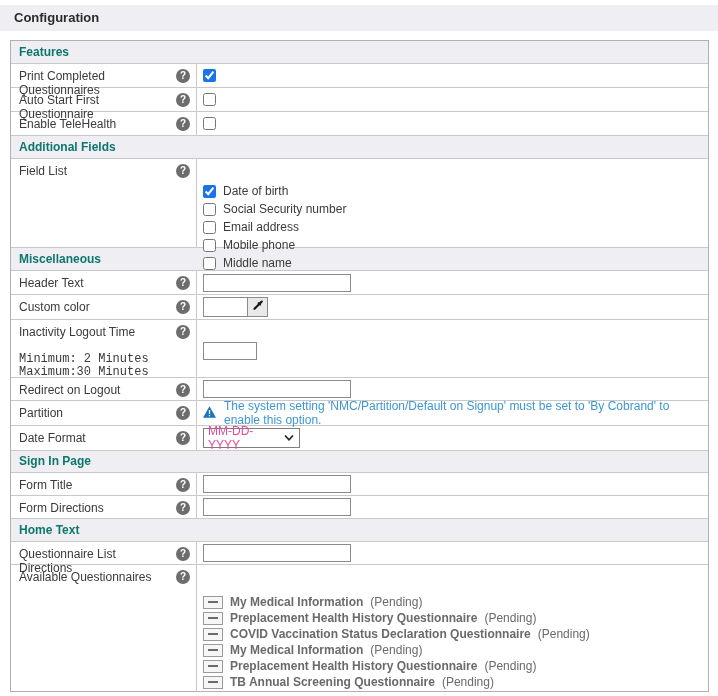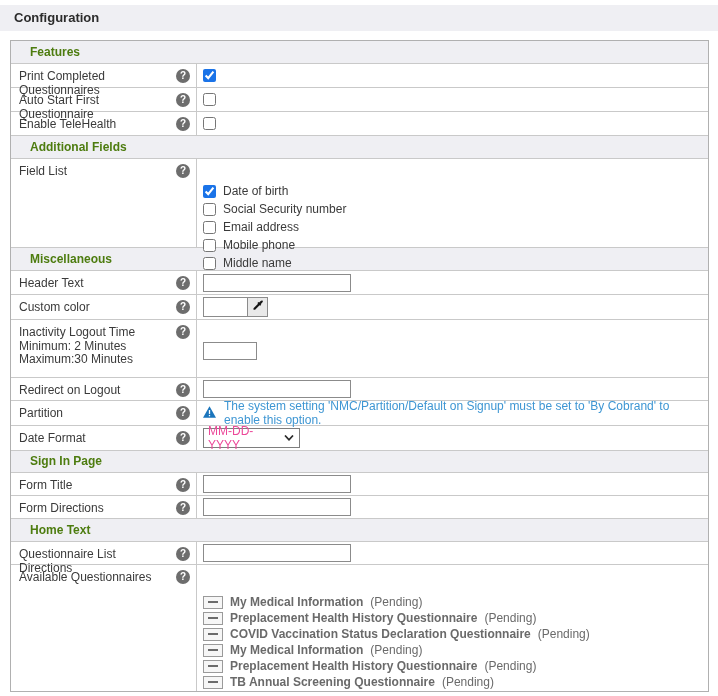--- a/index.html
+++ b/index.html
@@ -12,21 +12,21 @@
     font-size: 13px; font-weight: bold; color: #2b2b2b;
   }
 
   .config-table {
     margin: 9px 9px 0 10px; width: 699px;
     border: 1px solid #b0b0b0; background: #ffffff;
   }
 
   .section-header {
     height: 23px; line-height: 22px; background: #efeff3;
-    font-weight: bold; color: #4d7c0f; padding-left: 19px;
+    font-weight: bold; color: #0f766e; padding-left: 8px;
     border-bottom: 1px solid #c9c9c9;
   }
 
   .row { display: flex; border-bottom: 1px solid #c9c9c9; }
   .config-table > div:last-child { border-bottom: none; }
 
   .cell-label {
     width: 186px; flex: none; position: relative;
     border-right: 1px solid #c9c9c9;
     padding: 5px 26px 5px 8px; color: #3a3a3a;
@@ -61,21 +61,21 @@
   .color-widget {
     display: flex; align-items: stretch; height: 20px;
     border: 1px solid #8b8b8b; background: #ffffff;
   }
   .color-swatch { width: 43px; background: #ffffff; }
   .eyedropper-btn {
     width: 20px; background: #e9e9e9; border-left: 1px solid #8b8b8b;
     display: flex; align-items: center; justify-content: center; cursor: pointer;
   }
 
-  .minmax { margin-top: 1px; line-height: 13px; }
+  .minmax { margin-top: 14px; line-height: 13px; font-family: Liberation Mono, monospace; }
 
   .note-line { display: flex; align-items: center; gap: 8px; color: #3e96d3; }
   .note-line svg { flex: none; }
 
   .select-box {
     display: inline-flex; align-items: center; justify-content: space-between;
     width: 97px; height: 20px; border: 1px solid #7e7e7e;
     padding: 0 5px 0 4px; background: #ffffff; cursor: default;
   }
   .select-box span { color: #ec4899; }

